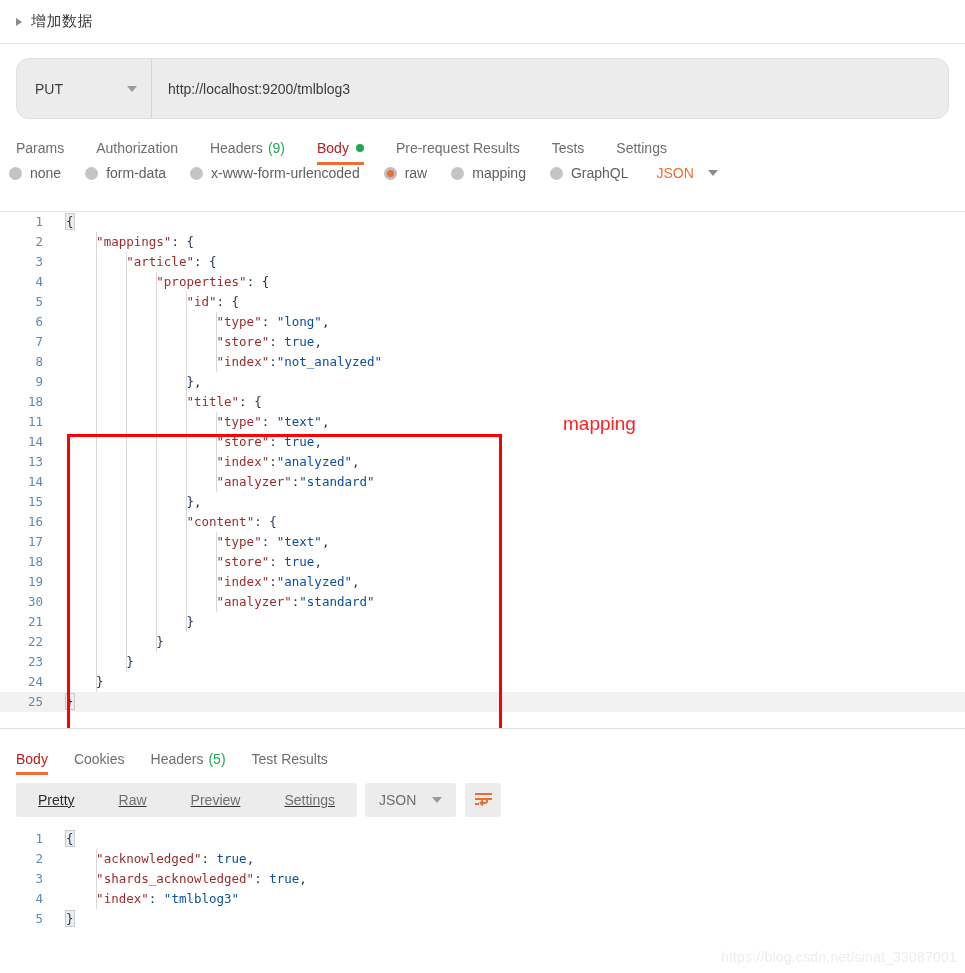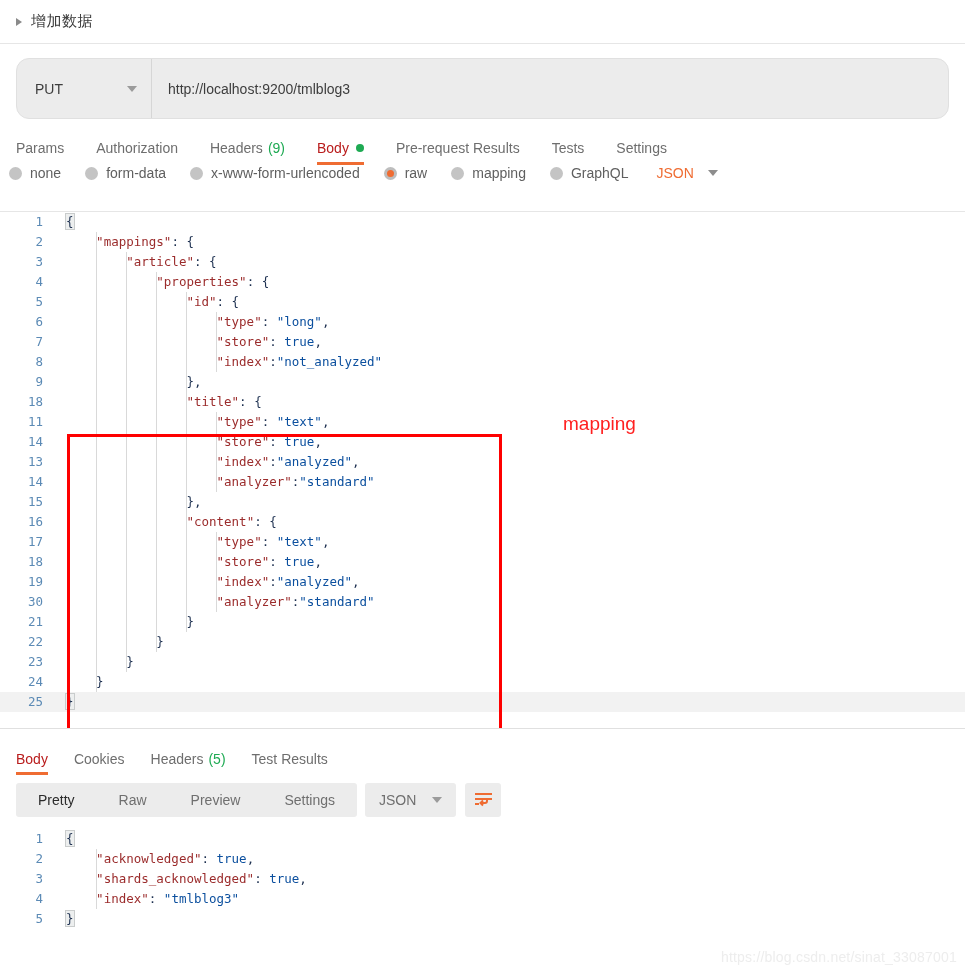--- a/index.html
+++ b/index.html
@@ -203,20 +203,21 @@
     align-items: center;
     padding: 0 16px;
     height: 50px;
   }
   .seg {
     display: flex;
     background: #ececec;
     border-radius: 3px;
     height: 34px;
     align-items: center;
+    text-decoration: underline;
   }
   .seg-item {
     padding: 0 22px;
     font-size: 14px;
     color: #6f6f6f;
     line-height: 34px;
   }
   .seg-item.active { color: #2b2b2b; }
   .fmt-sel {
     display: flex; align-items: center;

